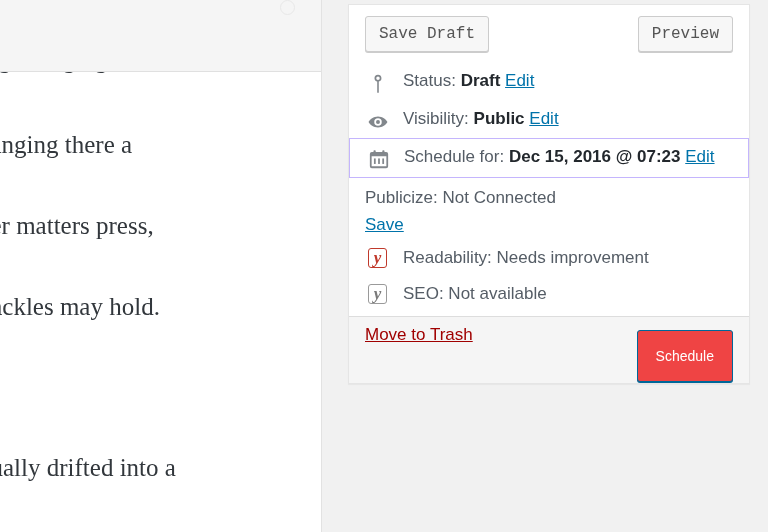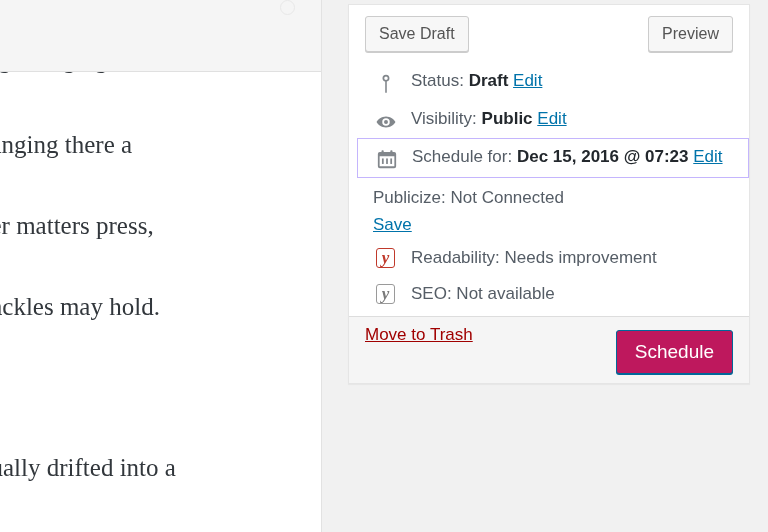--- a/index.html
+++ b/index.html
@@ -137,32 +137,32 @@
   .btn-secondary {
     position: absolute;
     top: 11px;
     height: 36px;
     padding: 0 13px;
     background: #f7f7f7;
     border: 1px solid #cccccc;
     border-radius: 3px;
     color: #555555;
     font-size: 16px;
-    font-family: Liberation Sans, sans-serif;
+    font-family: Liberation Mono, monospace;
     line-height: 34px;
     box-shadow: 0 1px 0 #cccccc;
     cursor: pointer;
     box-sizing: border-box;
   }
   .btn-save-draft { left: 16px; }
   .btn-preview { right: 16px; }
 
   .misc-pub-section {
     position: relative;
-    padding: 0 16px 4px 24px;
+    padding: 0 16px 4px 16px;
   }
   .misc-row {
     position: relative;
     min-height: 38px;
     padding-left: 38px;
     font-size: 17px;
     color: #555d66;
     line-height: 38px;
     white-space: nowrap;
   }
@@ -249,27 +249,27 @@
     font-size: 17px;
     color: #a00000;
     text-decoration: underline;
     cursor: pointer;
     text-align: center;
   }
   .btn-primary {
     position: absolute;
     right: 16px;
     top: 13px;
-    height: 44px;
+    height: 52px;
     padding: 0 18px;
-    background: #be185d;
+    background: #ef4444;
     border: 1px solid #006799;
     border-radius: 3px;
     color: #ffffff;
-    font-size: 19px;
+    font-size: 14px;
     font-family: "Liberation Sans", sans-serif;
     line-height: 38px;
     box-shadow: 0 1px 0 #006799;
     cursor: pointer;
     box-sizing: border-box;
   }
 </style>
 </head>
 <body>
 

